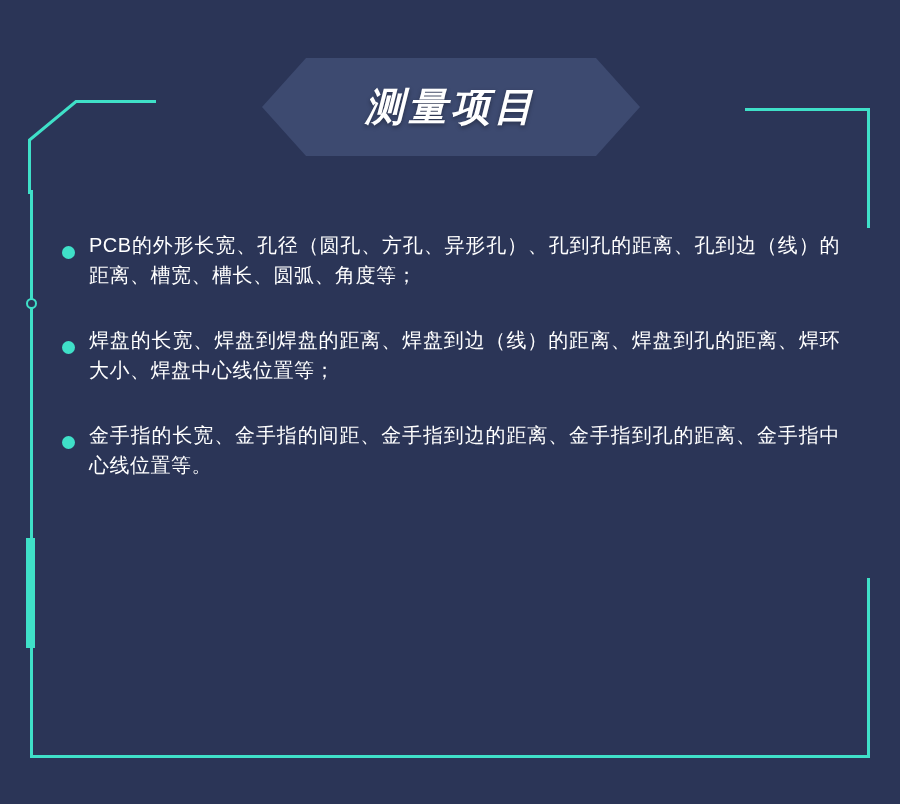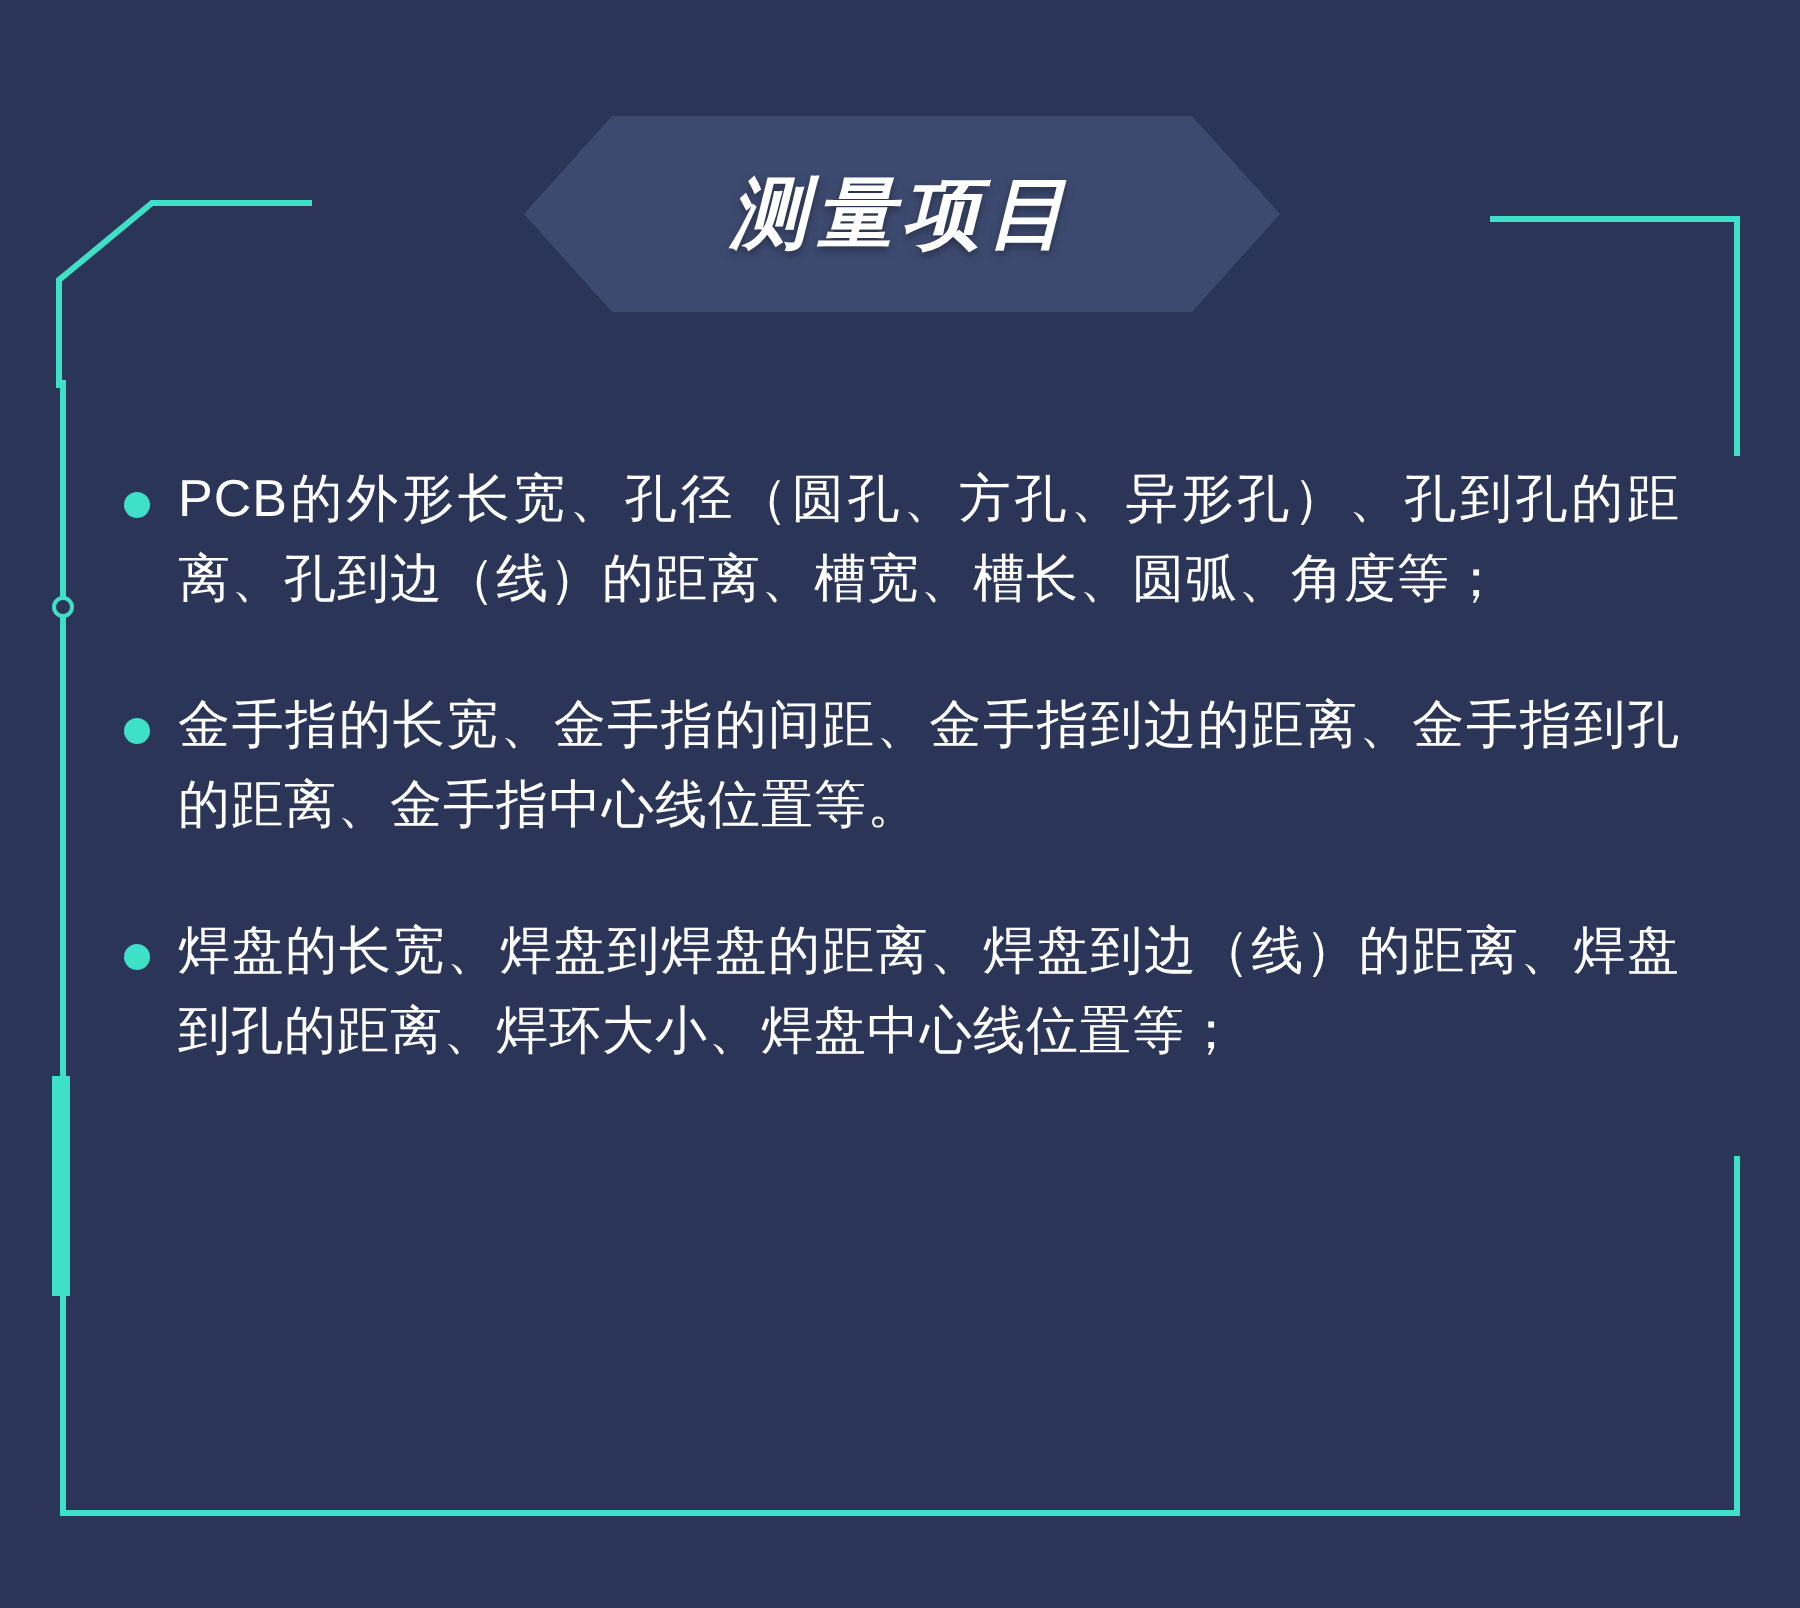--- a/index.html
+++ b/index.html
@@ -165,21 +165,21 @@
     width: 13px;
     height: 13px;
     border-radius: 50%;
     background: #3fe0c8;
     margin-top: 16px;
     margin-right: 14px;
   }
   .bullet-text {
     flex: 1 1 auto;
     color: #ffffff;
-    font-size: 26px;
+    font-size: 20px;
     line-height: 1.52;
     letter-spacing: 0.5px;
     text-align: justify;
   }
 </style>
 </head>
 <body>
 
 <div class="slide">
 
@@ -207,23 +207,23 @@
 
   <div class="content">
 
     <div class="bullet-row">
       <span class="bullet-dot"></span>
       <span class="bullet-text">PCB的外形长宽、孔径（圆孔、方孔、异形孔）、孔到孔的距离、孔到边（线）的距离、槽宽、槽长、圆弧、角度等；</span>
     </div>
 
     <div class="bullet-row">
       <span class="bullet-dot"></span>
+      <span class="bullet-text">焊盘的长宽、焊盘到焊盘的距离、焊盘到边（线）的距离、焊盘到孔的距离、焊环大小、焊盘中心线位置等；</span>
+    </div>
+
+    <div class="bullet-row">
+      <span class="bullet-dot"></span>
       <span class="bullet-text">金手指的长宽、金手指的间距、金手指到边的距离、金手指到孔的距离、金手指中心线位置等。</span>
     </div>
 
-    <div class="bullet-row">
-      <span class="bullet-dot"></span>
-      <span class="bullet-text">焊盘的长宽、焊盘到焊盘的距离、焊盘到边（线）的距离、焊盘到孔的距离、焊环大小、焊盘中心线位置等；</span>
-    </div>
-
   </div>
 
 </div>
 
 </body></html>

